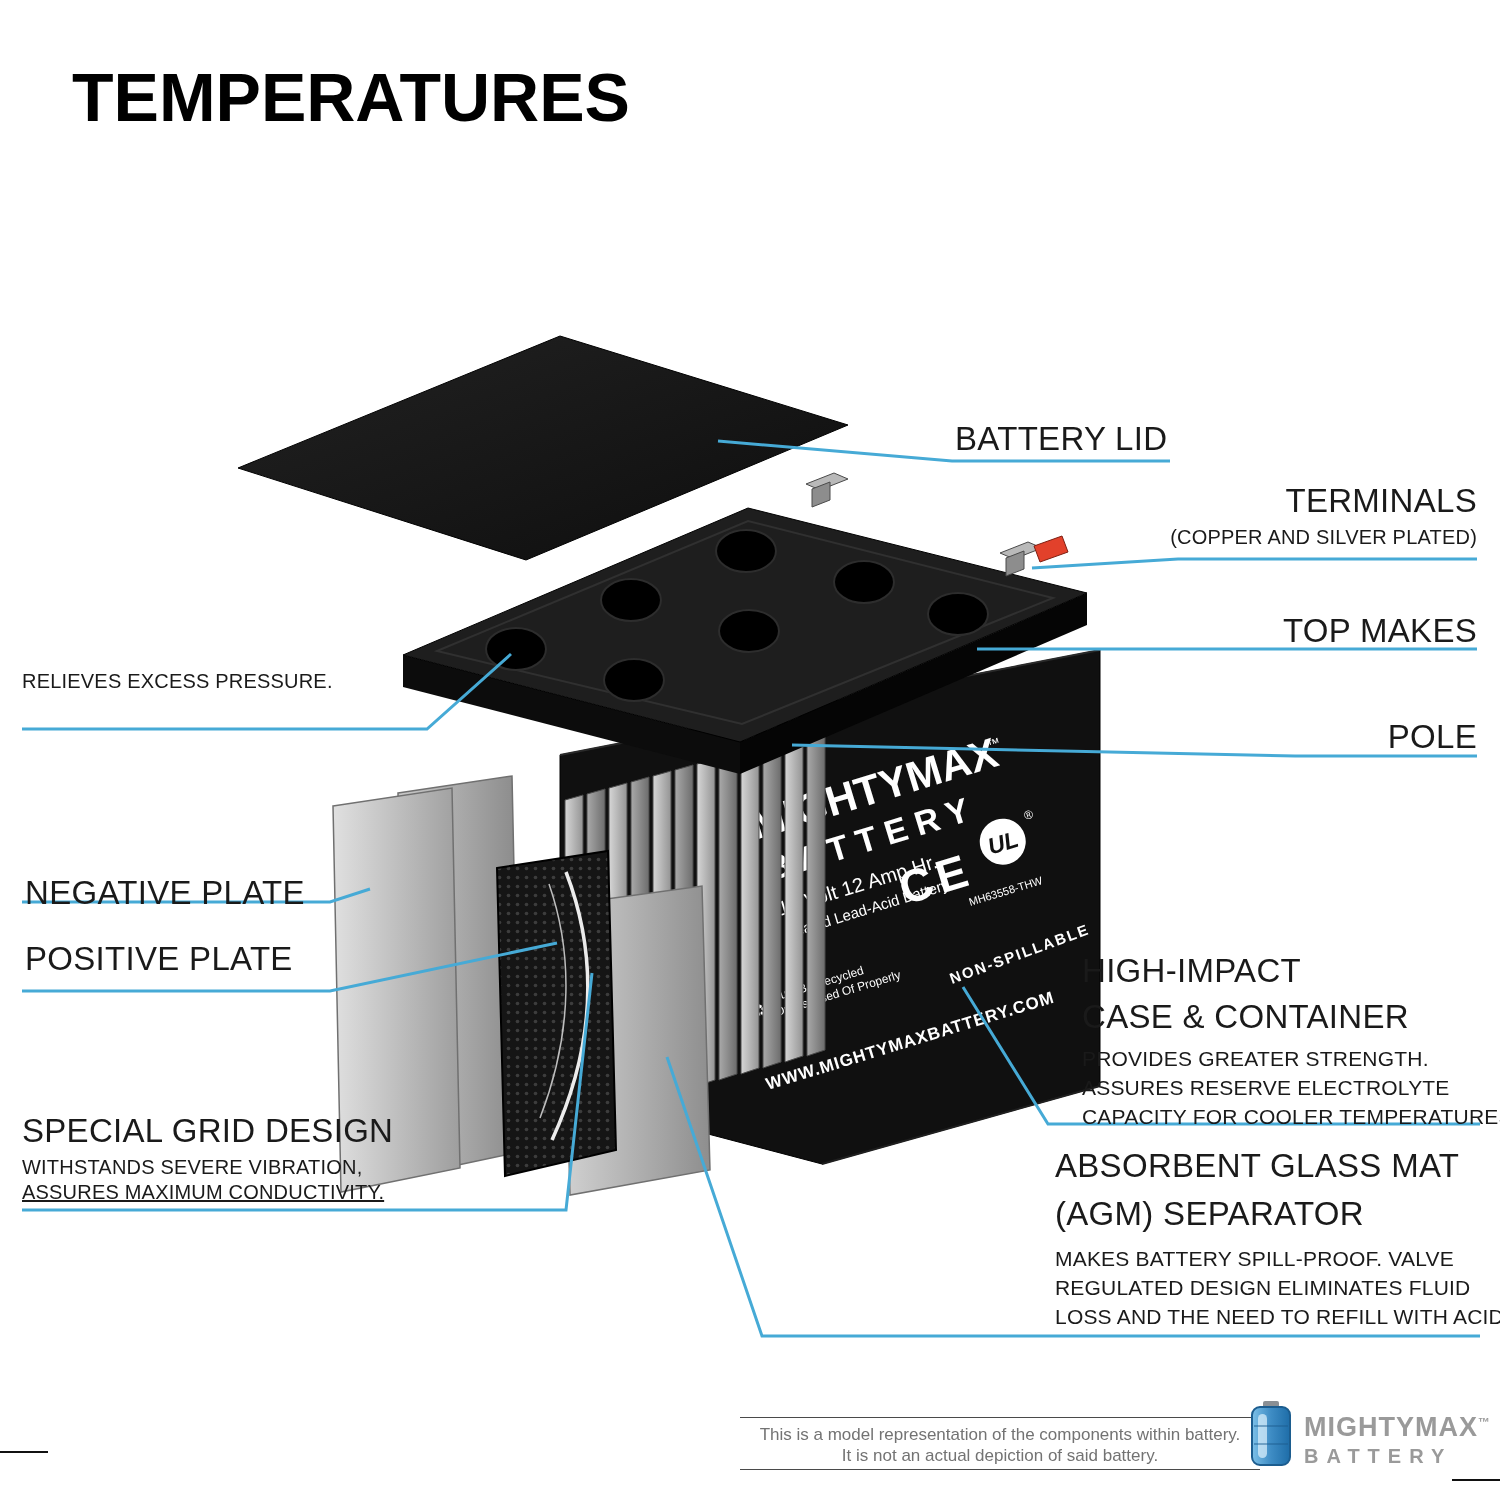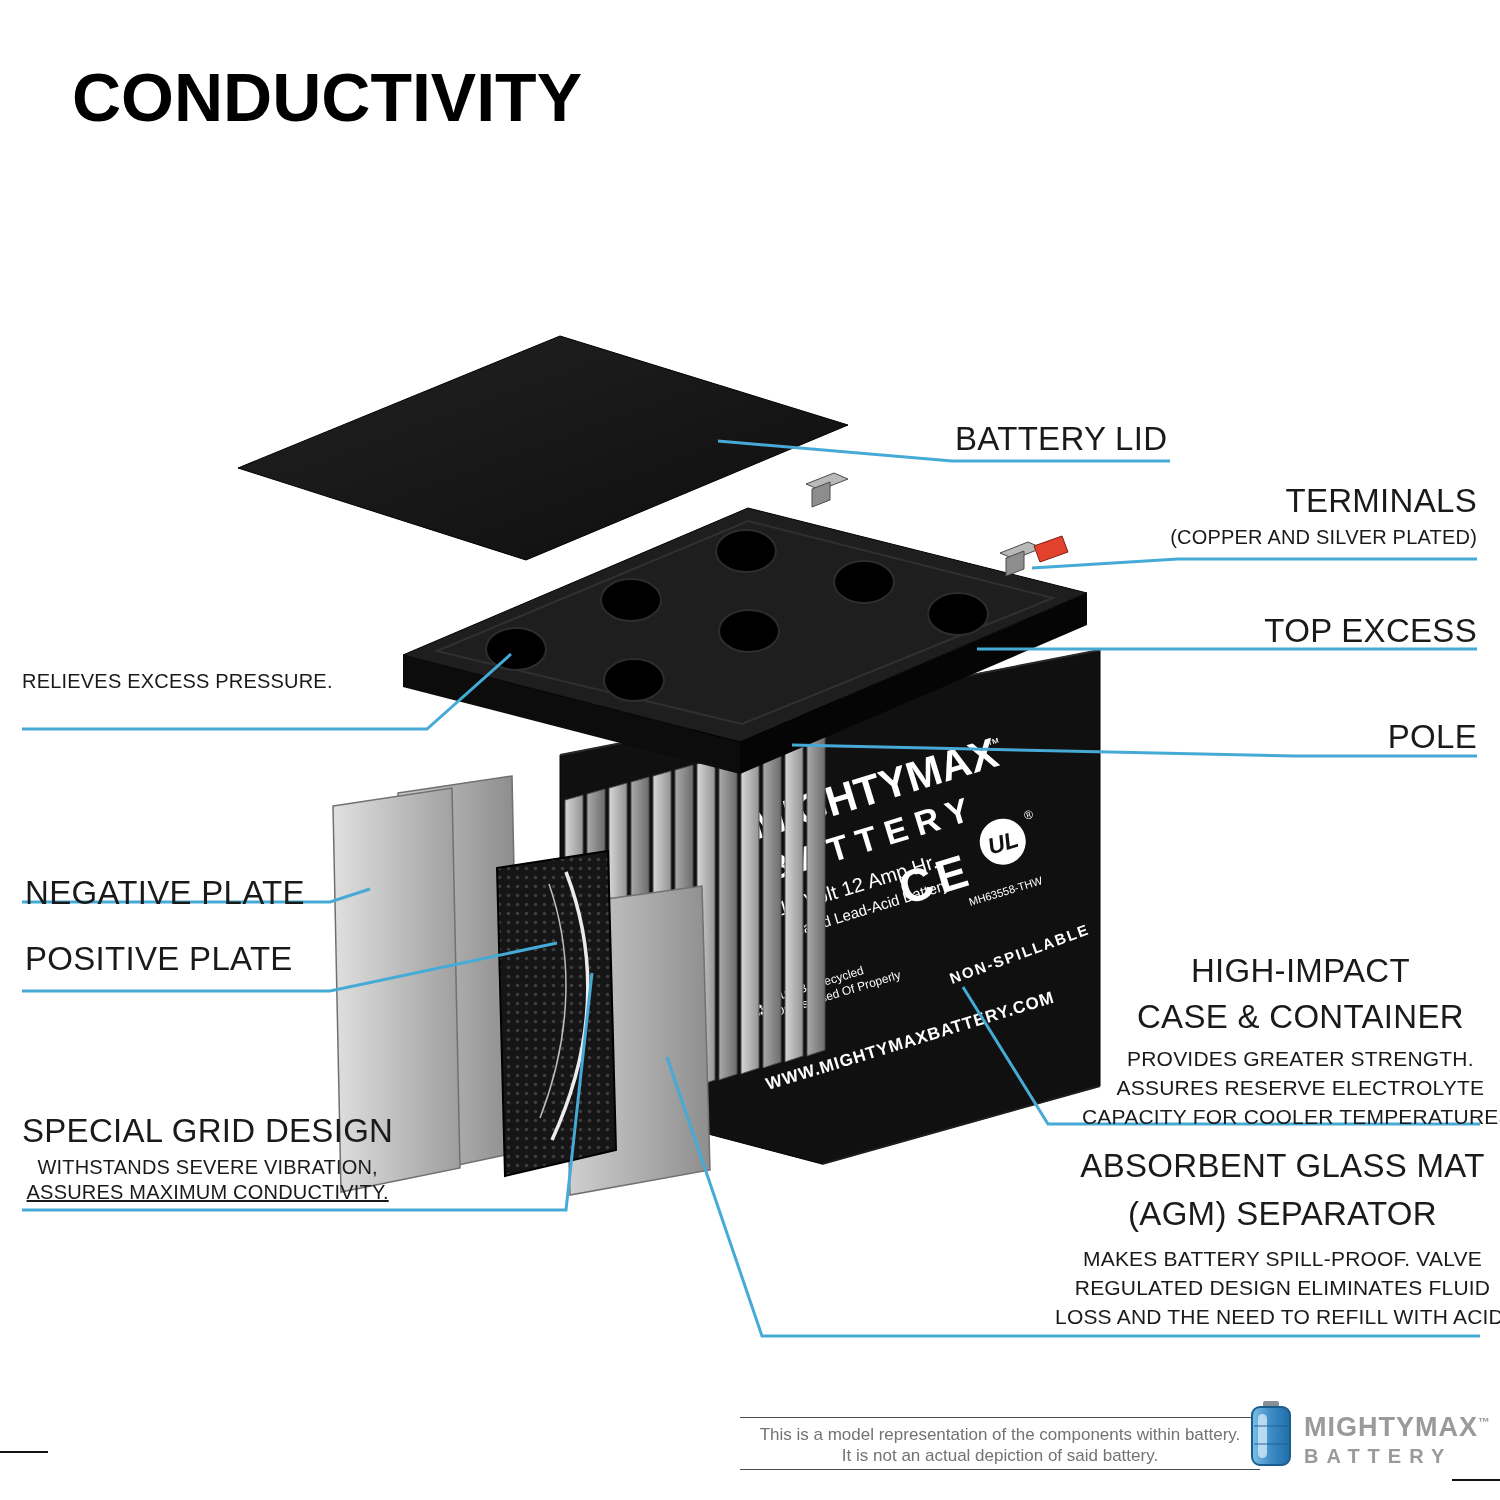--- a/index.html
+++ b/index.html
@@ -11,21 +11,21 @@
   }
   .stage { position:absolute; left:0; top:0; width:1500px; height:1500px; }
   .svg-layer { position:absolute; left:0; top:0; }
 
   .page-title {
     position:absolute; left:72px; top:58px;
     font-size:68px; font-weight:600; letter-spacing:0; color:#000;
     white-space:nowrap;
   }
 
-  .label { position:absolute; color:#1a1a1a; white-space:nowrap;text-align:center; }
+  .label { position:absolute; color:#1a1a1a; white-space:nowrap; }
   .label .main { font-size:33px; line-height:38px; letter-spacing:0.3px; }
   .label .main2 { font-size:33px; line-height:46px; letter-spacing:0.3px; }
   .label .sub { font-size:20px; line-height:25px; margin-top:5px; letter-spacing:0.2px; }
   .label .subs { font-size:21px; line-height:29px; margin-top:7px; letter-spacing:0.2px; }
   .right { text-align:right; }
 
   .hairline { position:absolute; height:1px; background:#4a4a4a; }
   .tick { position:absolute; height:2px; background:#111; }
 
   .footer-text {
@@ -174,33 +174,33 @@
       <polyline points="792,745 1295,756 1477,756"></polyline>
       <polyline points="511,654 427,729 22,729"></polyline>
       <polyline points="370,889 330,902 22,902"></polyline>
       <polyline points="557,943 330,991 22,991"></polyline>
       <polyline points="592,973 566,1210 22,1210"></polyline>
       <polyline points="963,987 1048,1124 1480,1124"></polyline>
       <polyline points="667,1057 762,1336 1480,1336"></polyline>
     </g>
   </svg>
 
-  <div class="page-title">CONDUCTIVITY</div>
+  <div class="page-title">TEMPERATURES</div>
 
   <div class="label" style="left:955px; top:420px;">
     <div class="main">BATTERY LID</div>
   </div>
 
   <div class="label right" style="right:23px; top:482px;">
     <div class="main">TERMINALS</div>
     <div class="sub">(COPPER AND SILVER PLATED)</div>
   </div>
 
   <div class="label right" style="right:23px; top:612px;">
-    <div class="main">TOP EXCESS</div>
+    <div class="main">TOP MAKES</div>
   </div>
 
   <div class="label right" style="right:23px; top:718px;">
     <div class="main">POLE</div>
   </div>
 
   <div class="label" style="left:22px; top:667px;">
     <div class="sub" style="margin-top:2px;">RELIEVES EXCESS PRESSURE.</div>
   </div>
 

